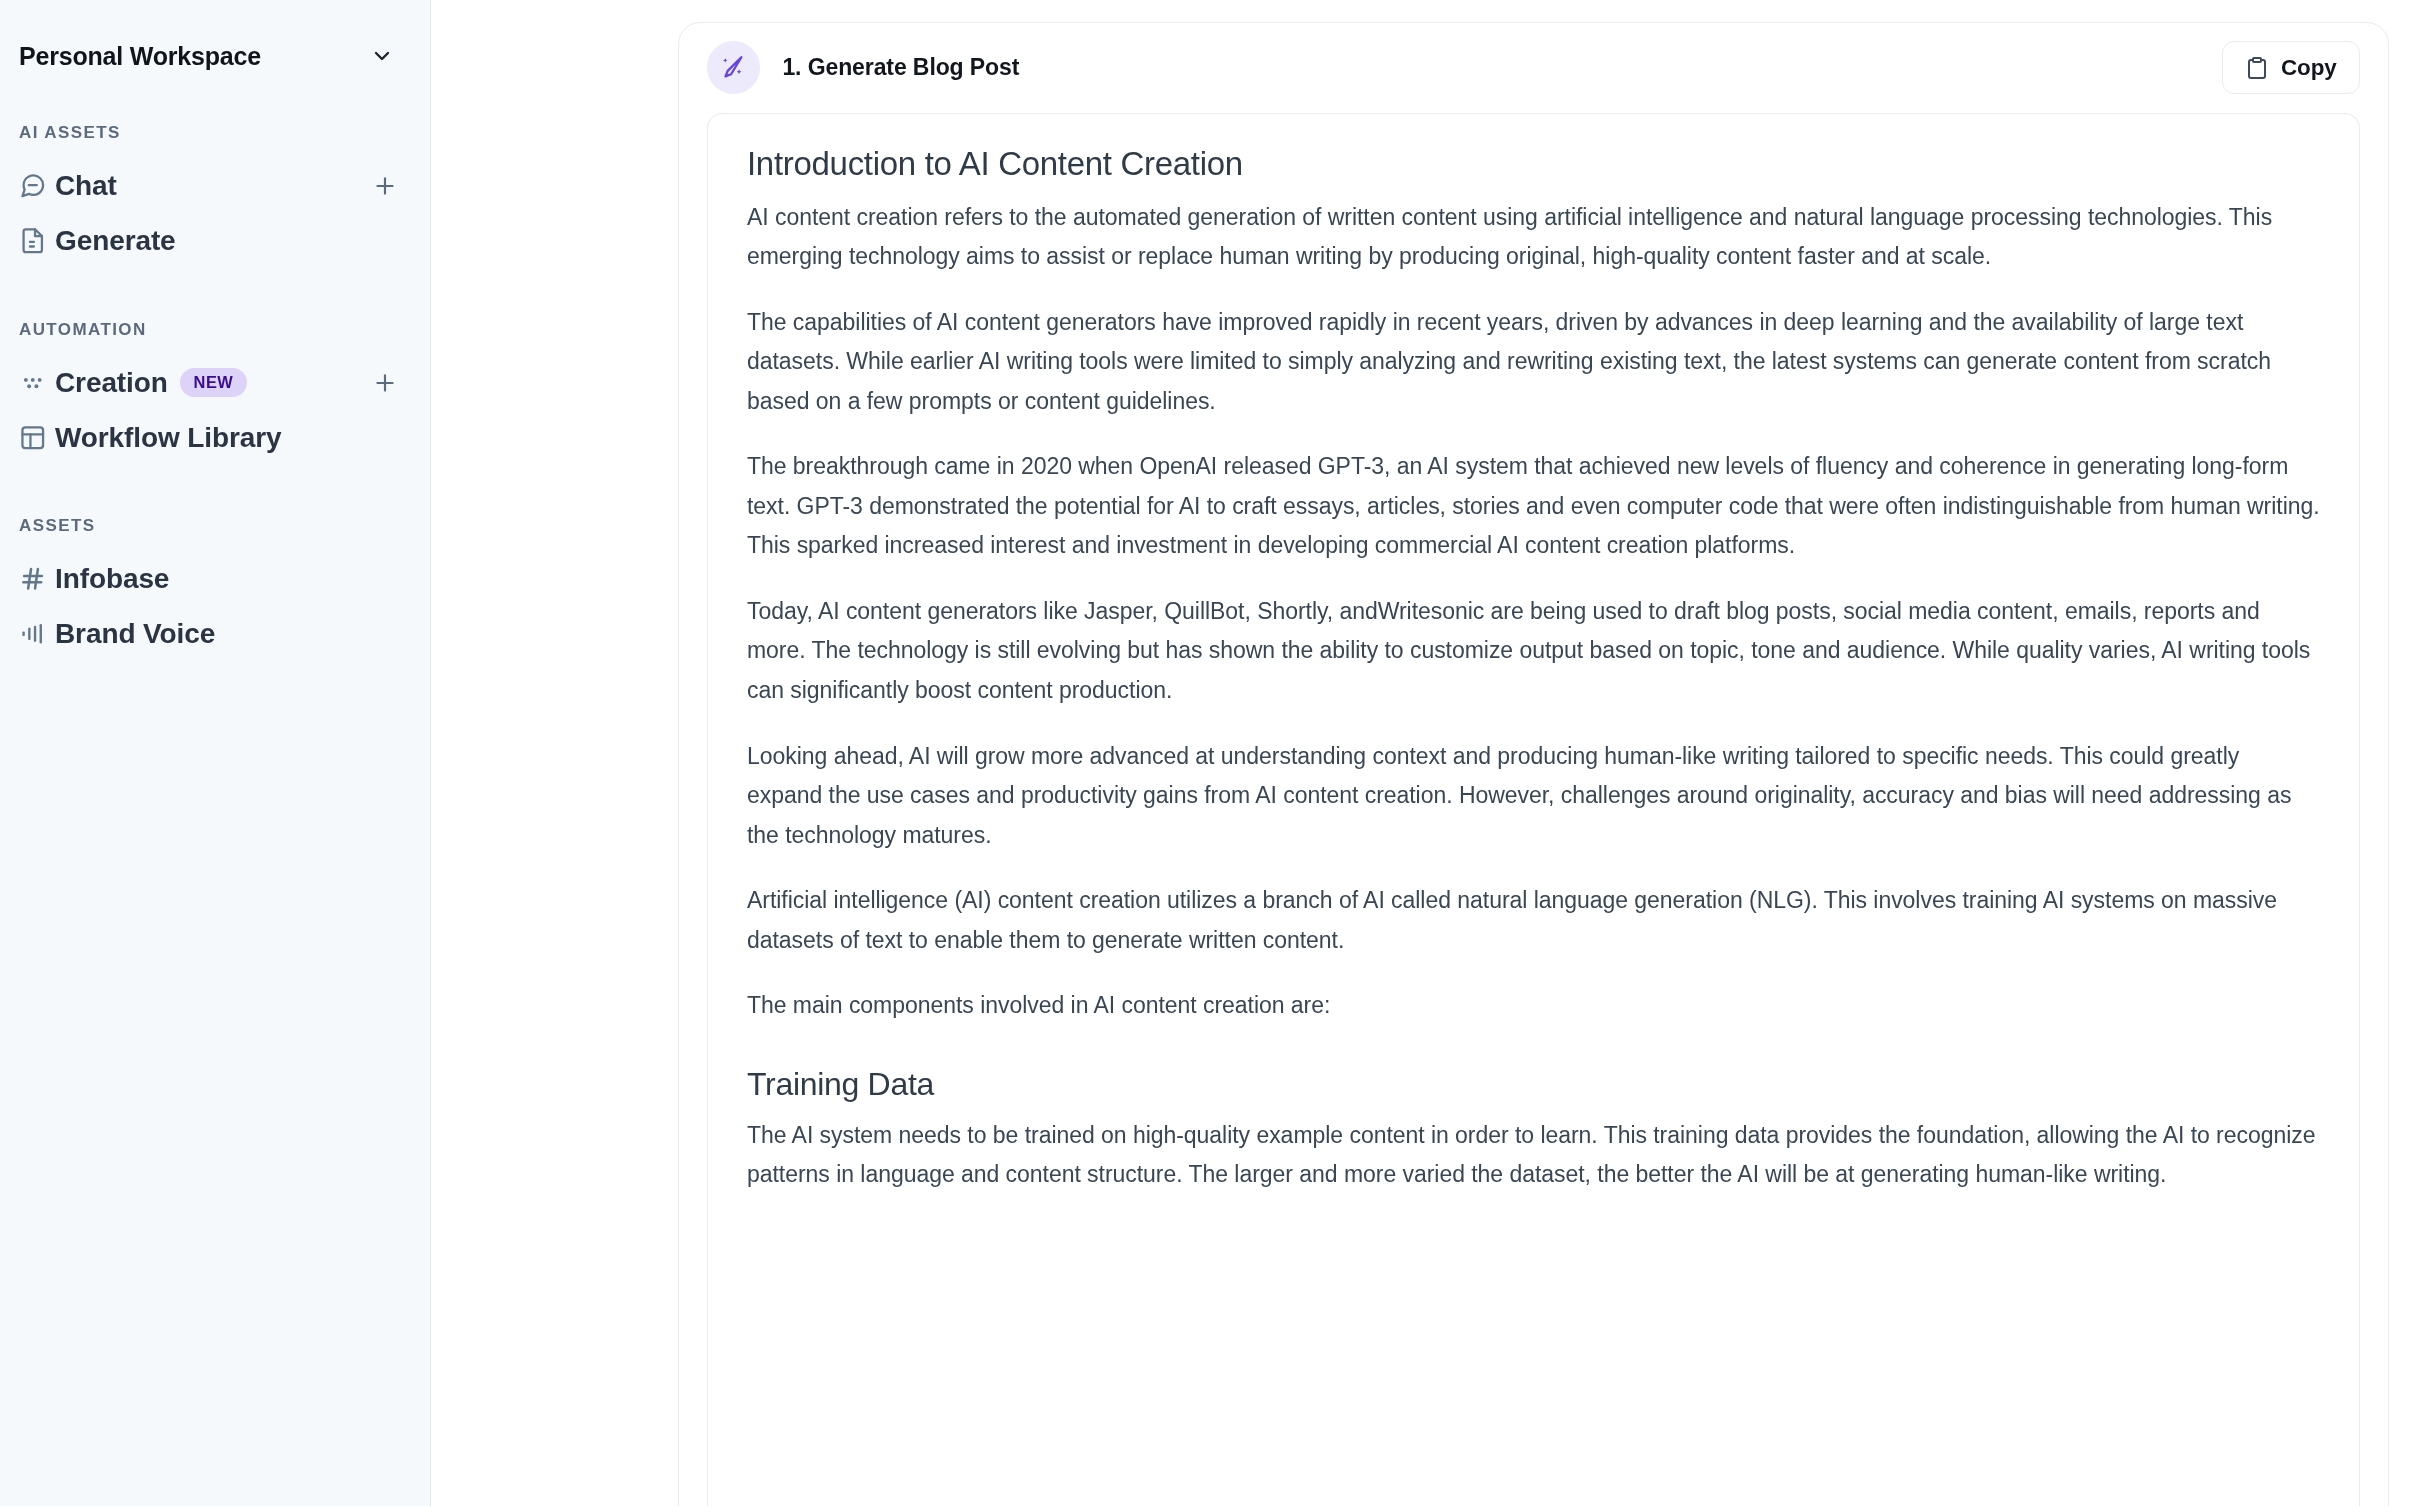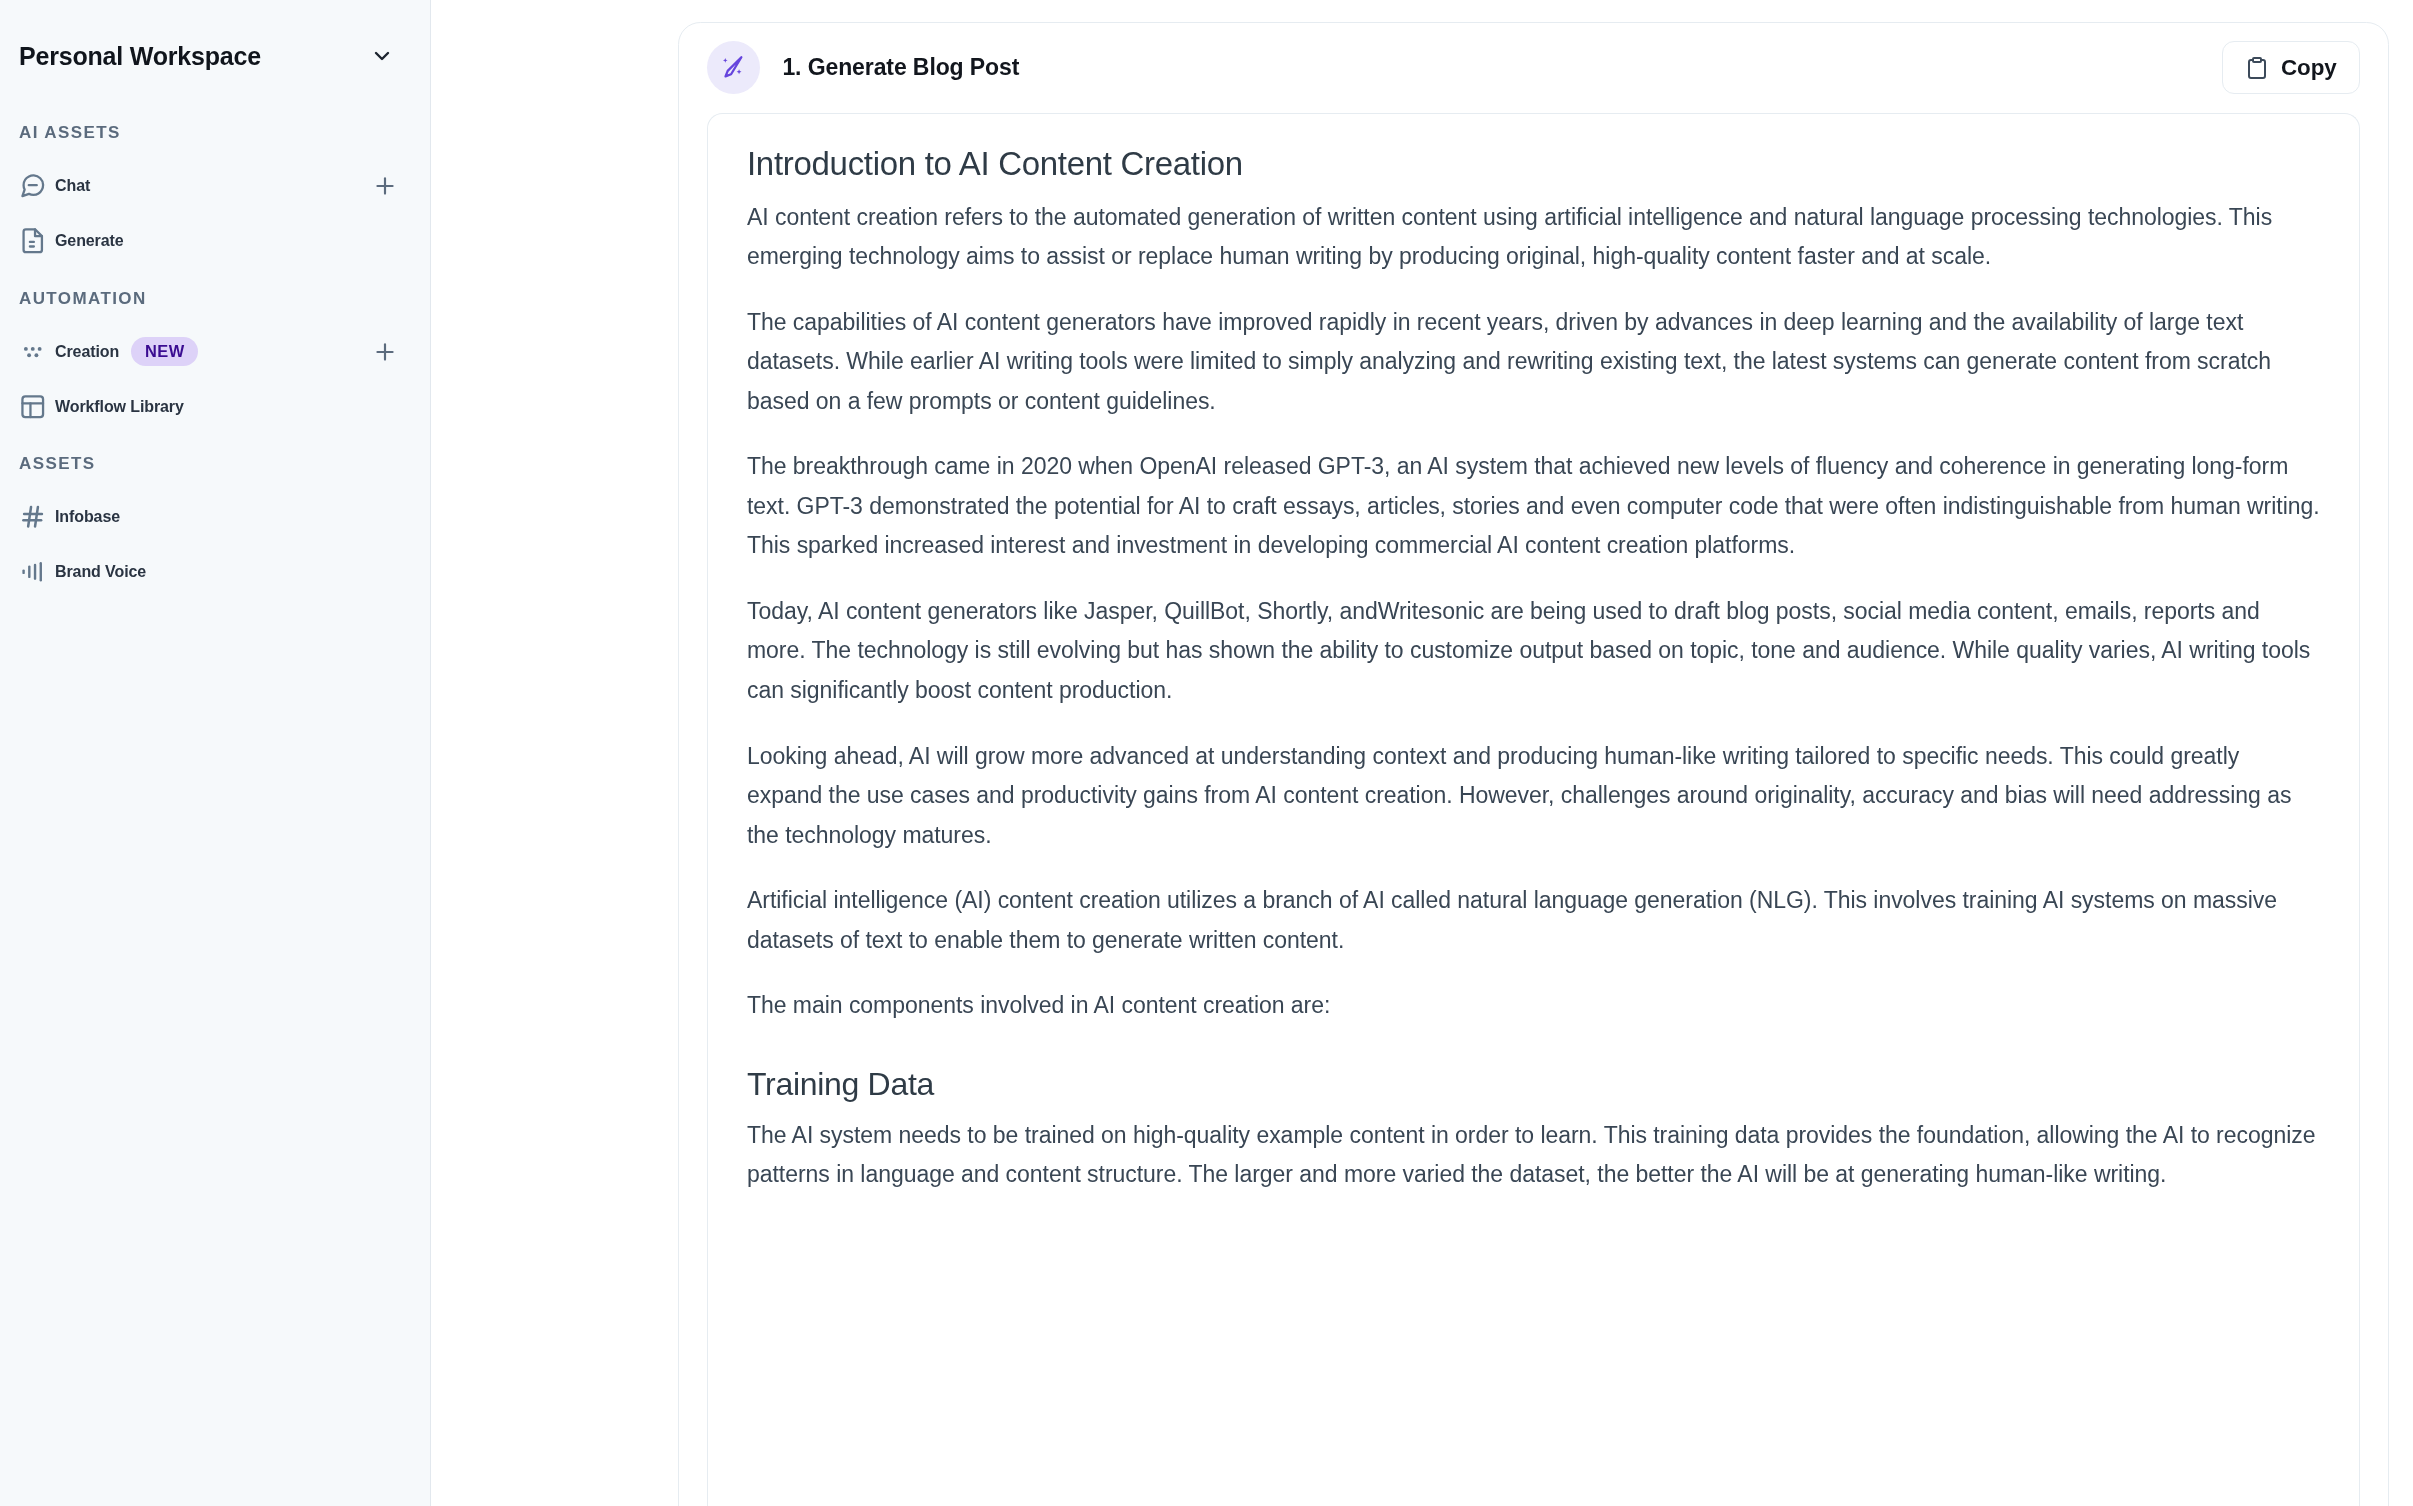--- a/index.html
+++ b/index.html
@@ -52,41 +52,41 @@
     height: 34px;
     color: #1d2530;
   }
 
   .section-label {
     font-size: 17px;
     font-weight: 700;
     letter-spacing: 1.4px;
     color: #5b6b7d;
     padding: 0 0 0 19px;
-    margin-top: 20px;
+    margin-top: 51px;
     margin-bottom: 15.5px;
   }
   .section-label.first { margin-top: 40px; }
 
   .nav-item {
     display: flex;
     align-items: center;
     height: 55px;
     padding: 0 31px 0 19px;
     cursor: pointer;
   }
   .nav-ico {
     width: 36px;
     flex: 0 0 36px;
     display: flex;
     align-items: center;
     color: #64788c;
   }
   .nav-label {
-    font-size: 16px;
+    font-size: 28px;
     font-weight: 700;
     color: #2a3442;
     letter-spacing: -0.1px;
     white-space: nowrap;
   }
   .badge-new {
     display: inline-flex;
     align-items: center;
     justify-content: center;
     background: #ddd2f8;

